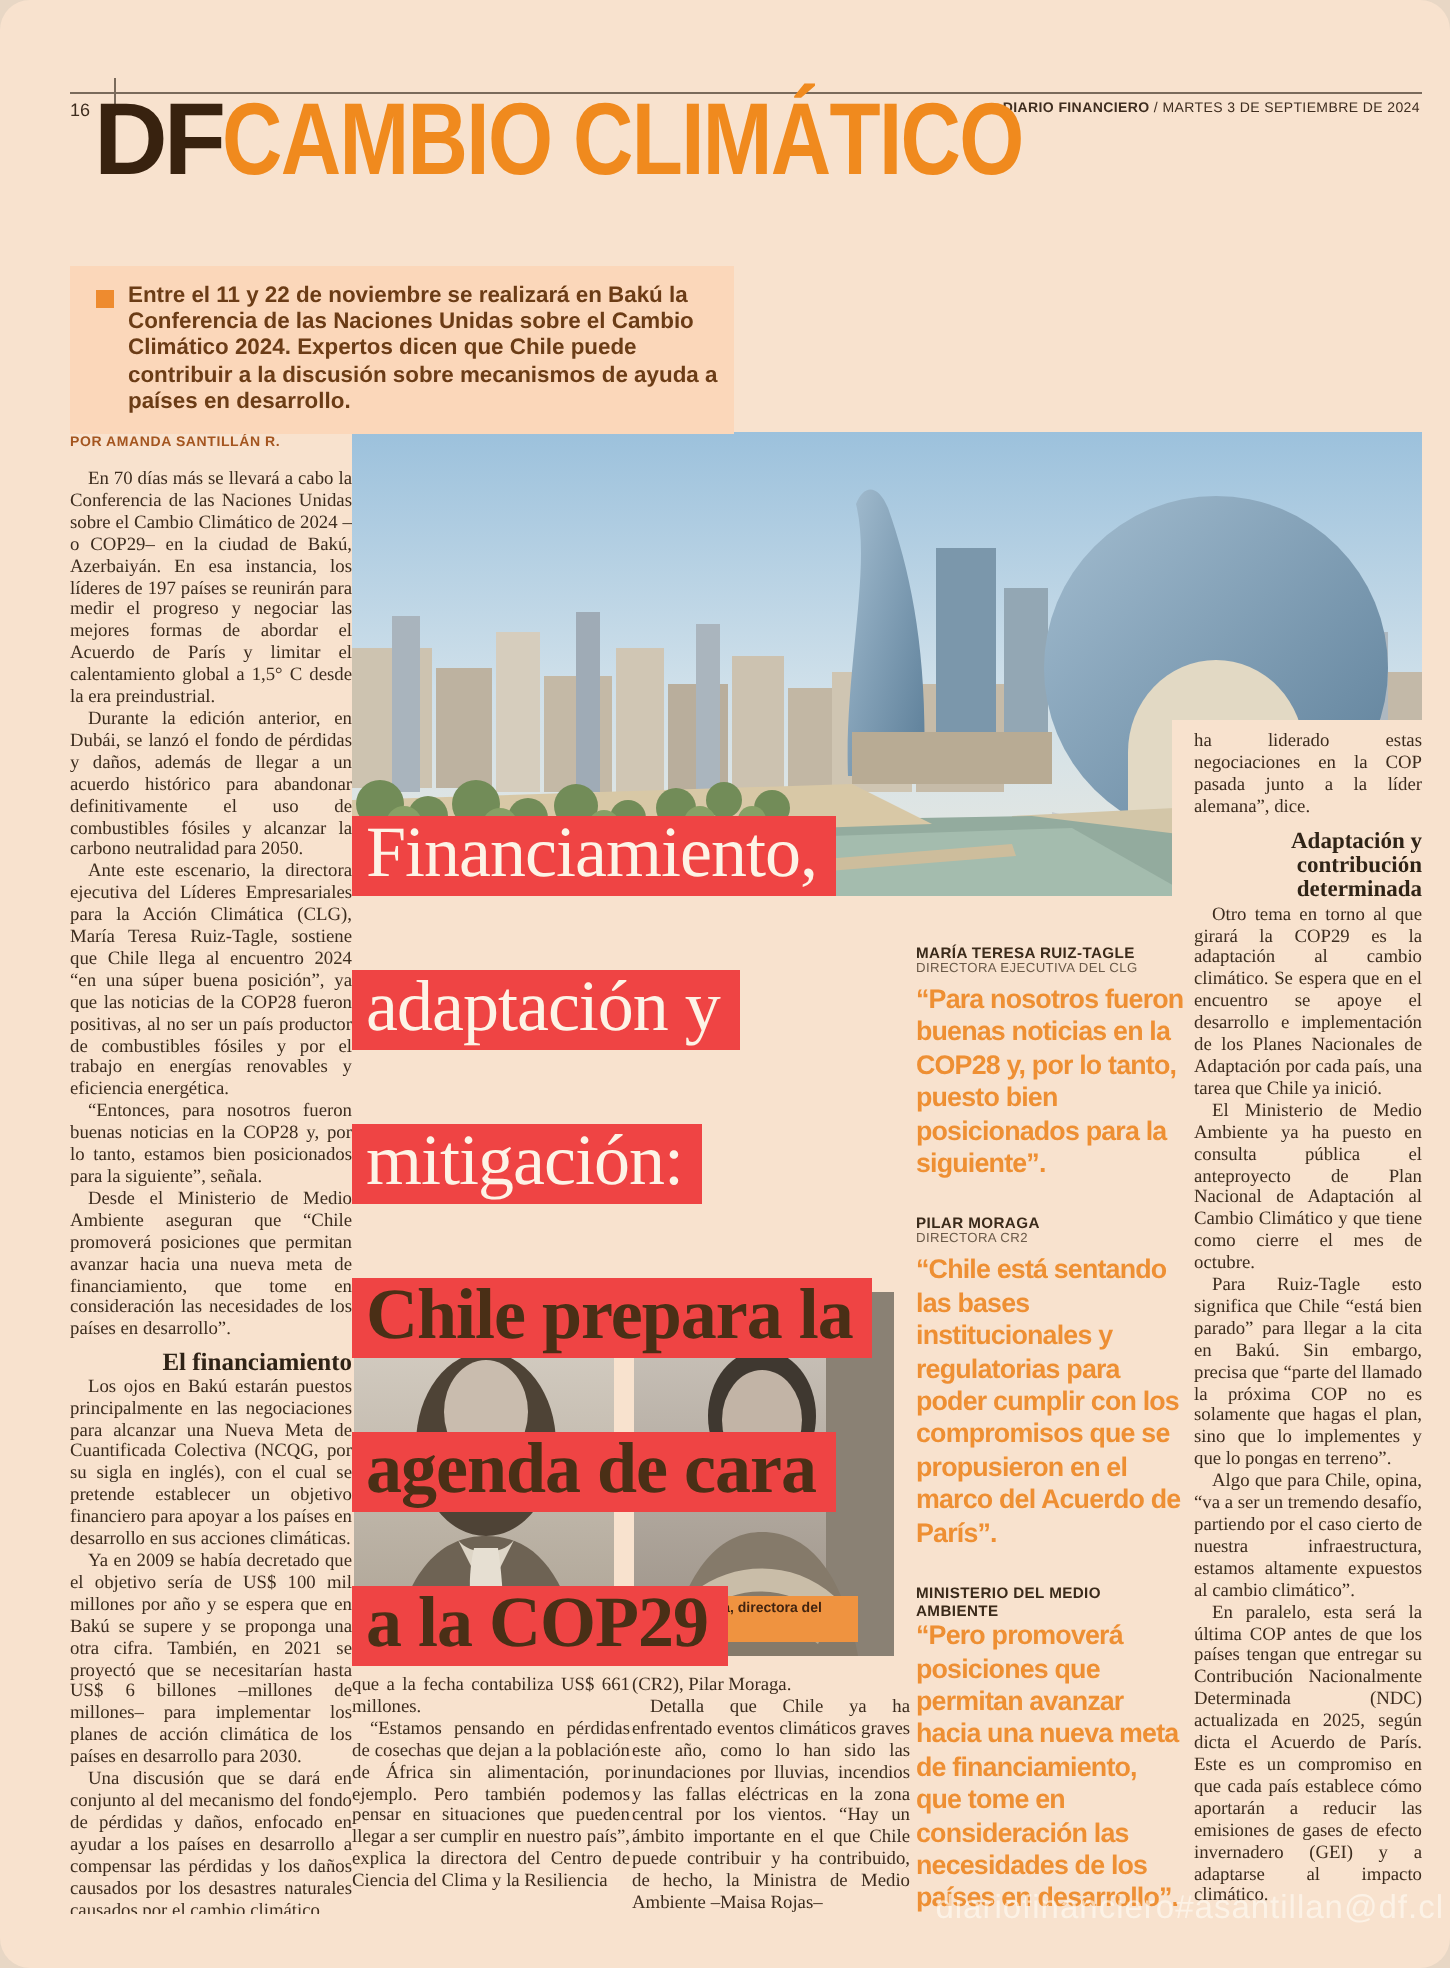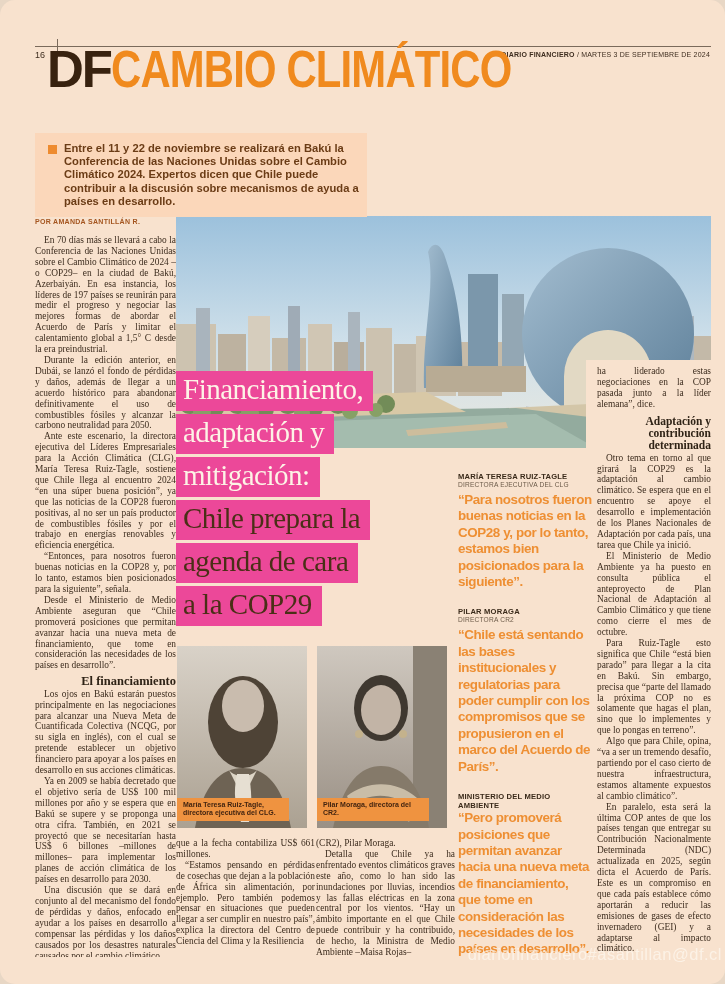--- a/index.html
+++ b/index.html
@@ -41,24 +41,24 @@
   .col p.cont{text-indent:0;}
   .col h3{margin:4px 0 1px;font-size:12.5px;line-height:12.5px;font-weight:700;color:#2f2316;text-align:right;}
   .col1{left:35px;top:235px;width:141px;height:722px;}
   .col2{left:176px;top:838px;width:139px;height:122px;}
   .col3{left:316px;top:838px;width:139px;height:122px;}
   .col5{left:597px;top:366px;width:114px;height:586px;z-index:3;}
   .col5 h3{font-size:11.5px;line-height:12px;margin:5px 0 2px;}
 
   
   .headline{position:absolute;left:176px;top:371px;z-index:3;}
-  .hl-row{display:table;background:#ec4899;margin-bottom:3px;padding:2px 10px 5px 7px;
-          font-size:29px;line-height:33px;letter-spacing:-.5px;}
+  .hl-row{display:table;background:#ef4444;margin-bottom:3px;padding:2px 10px 5px 7px;
+          font-size:36px;line-height:33px;letter-spacing:-.5px;margin-top:37px;}
   .hl-row.light{color:#fdf3e6;font-weight:400;}
-  .hl-row.dark{color:#4a2f16;font-weight:400;}
+  .hl-row.dark{color:#4a2f16;font-weight:700;}
 
   
   .portrait{position:absolute;top:646px;width:130px;height:182px;overflow:hidden;z-index:2;}
   .p-left{left:177px;} .p-right{left:317px;}
   .caption{position:absolute;left:0;bottom:7px;background:#ef9340;color:#422410;
            font-family:"Liberation Sans",sans-serif;font-weight:700;font-size:7px;line-height:8.6px;
            padding:3px 6px;max-width:100px;}
 
   
   .qcol{position:absolute;left:458px;top:472px;width:134px;height:482px;text-align:left;
@@ -234,21 +234,21 @@
   </div>
   <div class="col col3">
     <p class="cont">(CR2), Pilar Moraga.</p>
     <p>Detalla que Chile ya ha enfrentado eventos climáticos graves este año, como lo han sido las inundaciones por lluvias, incendios y las fallas eléctricas en la zona central por los vientos. “Hay un ámbito importante en el que Chile puede contribuir y ha contribuido, de hecho, la Ministra de Medio Ambiente –Maisa Rojas–</p>
   </div>
 
   <div class="qcol">
     <div class="quote">
       <div class="qname">MARÍA TERESA RUIZ-TAGLE</div>
       <div class="qrole">DIRECTORA EJECUTIVA DEL CLG</div>
-      <div class="qtext">“Para nosotros fueron buenas noticias en la COP28 y, por lo tanto, estamos bien posicionados para la siguiente”.</div>
+      <div class="qtext">“Para nosotros fueron buenas noticias en la COP28 y, por lo tanto, puesto bien posicionados para la siguiente”.</div>
     </div>
     <div class="quote">
       <div class="qname">PILAR MORAGA</div>
       <div class="qrole">DIRECTORA CR2</div>
       <div class="qtext">“Chile está sentando las bases institucionales y regulatorias para poder cumplir con los compromisos que se propusieron en el marco del Acuerdo de París”.</div>
     </div>
     <div class="quote">
       <div class="qname">MINISTERIO DEL MEDIO AMBIENTE</div>
 
       <div class="qtext">“Pero promoverá posiciones que permitan avanzar hacia una nueva meta de financiamiento, que tome en consideración las necesidades de los países en desarrollo”.</div>

